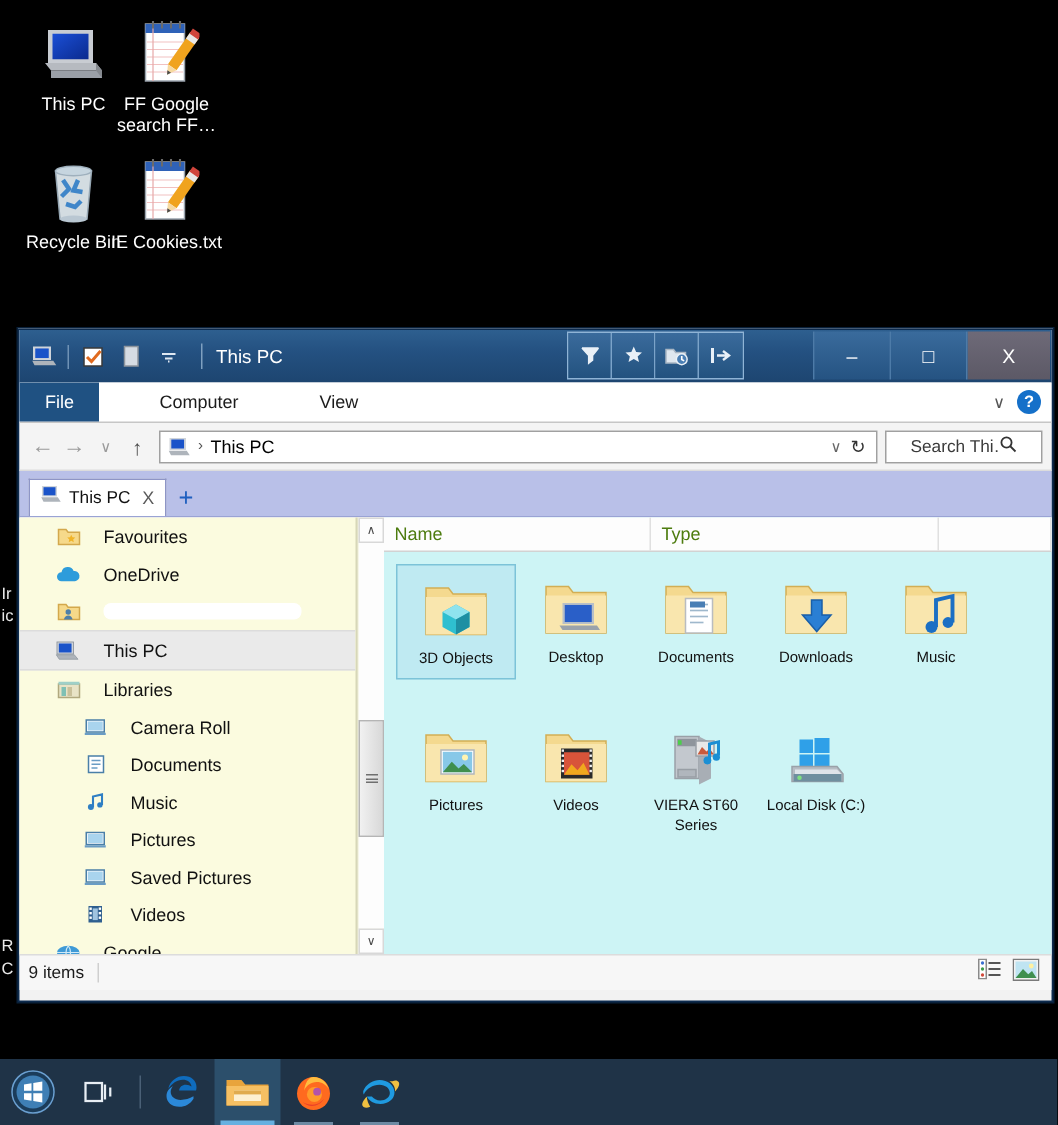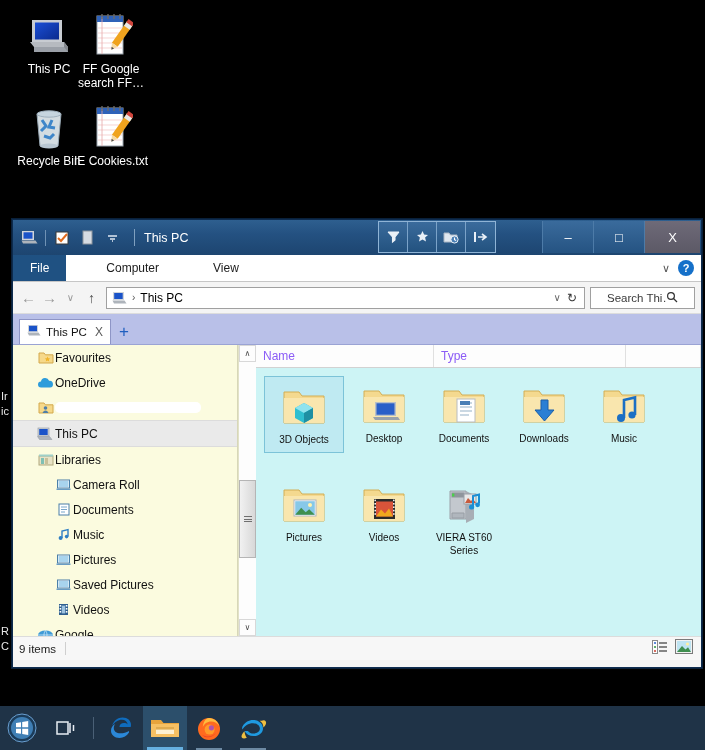--- a/index.html
+++ b/index.html
@@ -77,38 +77,38 @@
   .ftab{height:25px;background:#ffffff;border:1px solid #8e95c6;border-bottom:none;
         display:flex;align-items:center;padding:0 7px;gap:5px;box-sizing:border-box;}
   .ftab-label{font-size:11.5px;color:#111;}
   .ftab-x{font-size:12px;color:#5a5a5a;margin-left:3px;}
   .newtab{width:26px;height:25px;display:flex;align-items:center;justify-content:center;
           color:#1f5fbf;font-size:17px;}
 
   
   .wbody{display:flex;height:291px;background:#fff;}
   .navpane{width:224px;background:#fbfbdf;position:relative;overflow:hidden;border-right:1px solid #d7d7b8;}
-  .nav-item{height:25px;display:flex;align-items:center;padding-left:24px;gap:1px;font-size:12px;color:#111;}
+  .nav-item{height:25px;display:flex;align-items:center;padding-left:24px;gap:15px;font-size:12px;color:#111;}
   .nav-item.sub{padding-left:42px;}
   .nav-item.sel{background:#eaeaea;border-top:1px solid #dcdcdc;border-bottom:1px solid #dcdcdc;}
   .nav-ico{width:17px;height:17px;display:flex;align-items:center;justify-content:center;flex:0 0 17px;}
   .redact{height:11px;background:#ffffff;border-radius:5px;flex:1;margin-right:36px;}
 
   .vscroll{width:17px;background:#fbfbdf;border-left:1px solid #e2e2c8;position:relative;}
   .vs-btn{width:17px;height:17px;background:#fdfdfd;border:1px solid #d8d8d8;box-sizing:border-box;
           display:flex;align-items:center;justify-content:center;color:#4a4a4a;font-size:8px;}
   .vs-track{position:absolute;top:17px;bottom:17px;left:0;width:17px;background:#fdfdfd;}
   .vs-thumb{position:absolute;left:0;width:17px;background:linear-gradient(90deg,#f1f1f1,#d8d8d8);
             border:1px solid #b5b5b5;box-sizing:border-box;display:flex;align-items:center;justify-content:center;}
   .grip{width:8px;height:6px;display:flex;flex-direction:column;justify-content:space-between;}
   .grip i{display:block;height:1px;background:#6f6f6f;}
 
   .content{flex:1;background:#cdf4f5;position:relative;}
   .colhdr{height:22px;background:#fdfdfd;display:flex;border-bottom:1px solid #d2d2d2;}
-  .col{font-size:12px;color:#8b5cf6;display:flex;align-items:center;padding-left:7px;
+  .col{font-size:12px;color:#4d7c0f;display:flex;align-items:center;padding-left:7px;
        border-right:1px solid #e0e0e0;box-sizing:border-box;}
   .grid{position:relative;padding:8px 0 0 8px;}
   .itemrow{display:flex;}
   .item{width:80px;text-align:center;padding:4px 0 6px;box-sizing:border-box;}
   .item .ig{height:52px;display:flex;align-items:center;justify-content:center;}
   .item .il{font-size:10px;color:#111;line-height:13px;display:block;}
   .item.sel{border:1px solid #7cc3d8;background:#bfeaf2;}
 
   
   .statusbar{height:23px;background:#f7f7f7;border-top:1px solid #dcdcdc;display:flex;align-items:center;
@@ -640,20 +640,37 @@
                   <rect x="24" y="11" width="12" height="10" fill="#e8e8e8" stroke="#9aa0a7"></rect>
                   <path d="M25 20l3-5 3 3 2-2 3 4z" fill="#c85a3c"></path>
                   <path d="M33 24V13l6-1.4v9" fill="none" stroke="#1b8fd4" stroke-width="2"></path>
                   <circle cx="31.6" cy="24" r="2.6" fill="#1b8fd4"></circle>
                   <circle cx="37.6" cy="21.8" r="2.4" fill="#1b8fd4"></circle>
                 </svg>
               </span>
               <span class="il">VIERA ST60 Series</span>
             </div>
 
+            <div class="item">
+              <span class="ig">
+                <svg width="48" height="44" viewBox="0 0 48 44">
+                  <g>
+                    <rect x="13" y="10" width="9" height="9" fill="#2fa0e8"></rect>
+                    <rect x="23" y="9" width="10" height="10" fill="#2fa0e8"></rect>
+                    <rect x="13" y="20" width="9" height="9" fill="#2fa0e8"></rect>
+                    <rect x="23" y="20" width="10" height="10" fill="#2fa0e8"></rect>
+                  </g>
+                  <path d="M8 28h30l4 5v5H8z" fill="#b6bdc4" stroke="#9aa1a8"></path>
+                  <path d="M10 30h28l3 3H10z" fill="#dfe4e9"></path>
+                  <rect x="9" y="33" width="32" height="5" fill="#6f8f9f"></rect>
+                  <circle cx="13" cy="35.5" r="1.5" fill="#7fe07f"></circle>
+                </svg>
+              </span>
+              <span class="il">Local Disk (C:)</span>
+            </div>
           </div>
         </div>
       </div>
     </div>
 
     <div class="statusbar">
       <span class="status-txt">9 items</span>
       <span class="status-div"></span>
       <span class="viewbtns">
         <span>

